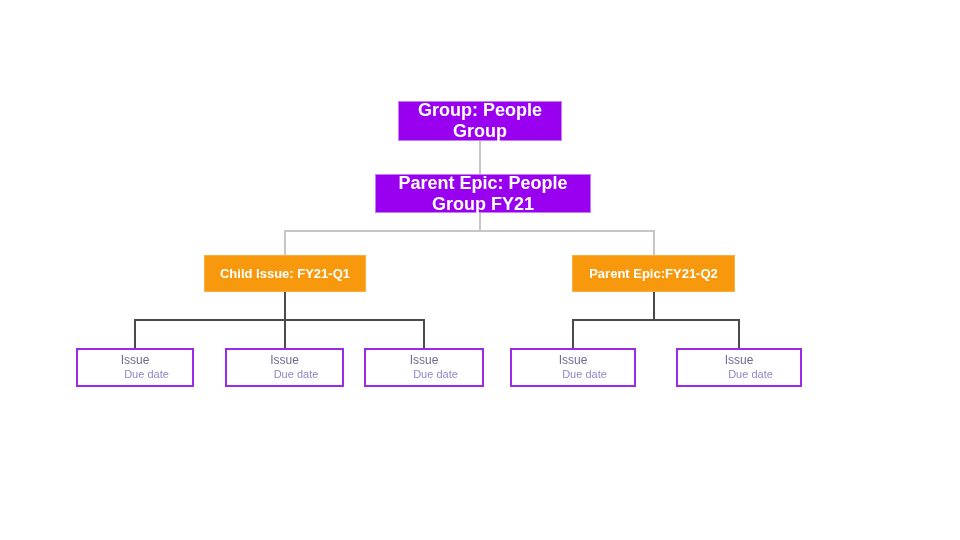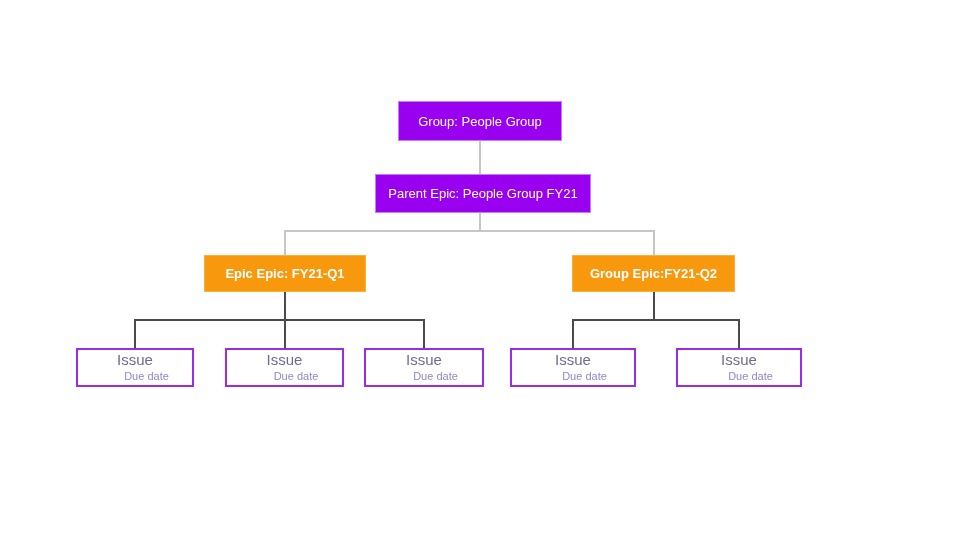--- a/index.html
+++ b/index.html
@@ -28,39 +28,39 @@
     display: flex;
     align-items: center;
     justify-content: center;
     box-sizing: border-box;
     text-align: center;
   }
   .epic-node {
     background: var(--epic-purple, #9A00F0);
     border: 1px solid var(--epic-purple-border, #C77DF7);
     color: var(--node-text, #FFFFFF);
-    font-weight: normal;
-    font-size: 13px;
+    font-weight: bold;
+    font-size: 18px;
   }
   .child-node {
     background: var(--child-orange, #F8990D);
     border: 1px solid var(--child-orange-border, #FBAE3C);
     color: var(--node-text, #FFFFFF);
     font-weight: bold;
     font-size: 13px;
   }
   .issue-node {
     background: #FFFFFF;
     border: 2.5px solid var(--issue-border, #9C2BE8);
     flex-direction: column;
     line-height: 1.25;
   }
   .issue-title {
     color: var(--issue-title, #6F6B8F);
-    font-size: 15px;
+    font-size: 12px;
   }
   .issue-subtitle {
     color: var(--issue-subtitle, #9087C9);
     font-size: 11px;
     margin-left: 23px;
   }
 </style>
 </head>
 <body>
 
@@ -85,25 +85,25 @@
 
   <div class="node epic-node" style="left:398px; top:101px; width:164px; height:40px;">
     <span>Group: People Group</span>
   </div>
 
   <div class="node epic-node" style="left:375px; top:174px; width:216px; height:39px;">
     <span>Parent Epic: People Group FY21</span>
   </div>
 
   <div class="node child-node" style="left:204px; top:255px; width:162px; height:37px;">
-    <span>Epic Epic: FY21-Q1</span>
+    <span>Child Issue: FY21-Q1</span>
   </div>
 
   <div class="node child-node" style="left:572px; top:255px; width:163px; height:37px;">
-    <span>Group Epic:FY21-Q2</span>
+    <span>Parent Epic:FY21-Q2</span>
   </div>
 
   <div class="node issue-node" style="left:76px; top:348px; width:118px; height:39px;">
     <span class="issue-title">Issue</span>
     <span class="issue-subtitle">Due date</span>
   </div>
 
   <div class="node issue-node" style="left:225px; top:348px; width:119px; height:39px;">
     <span class="issue-title">Issue</span>
     <span class="issue-subtitle">Due date</span>

